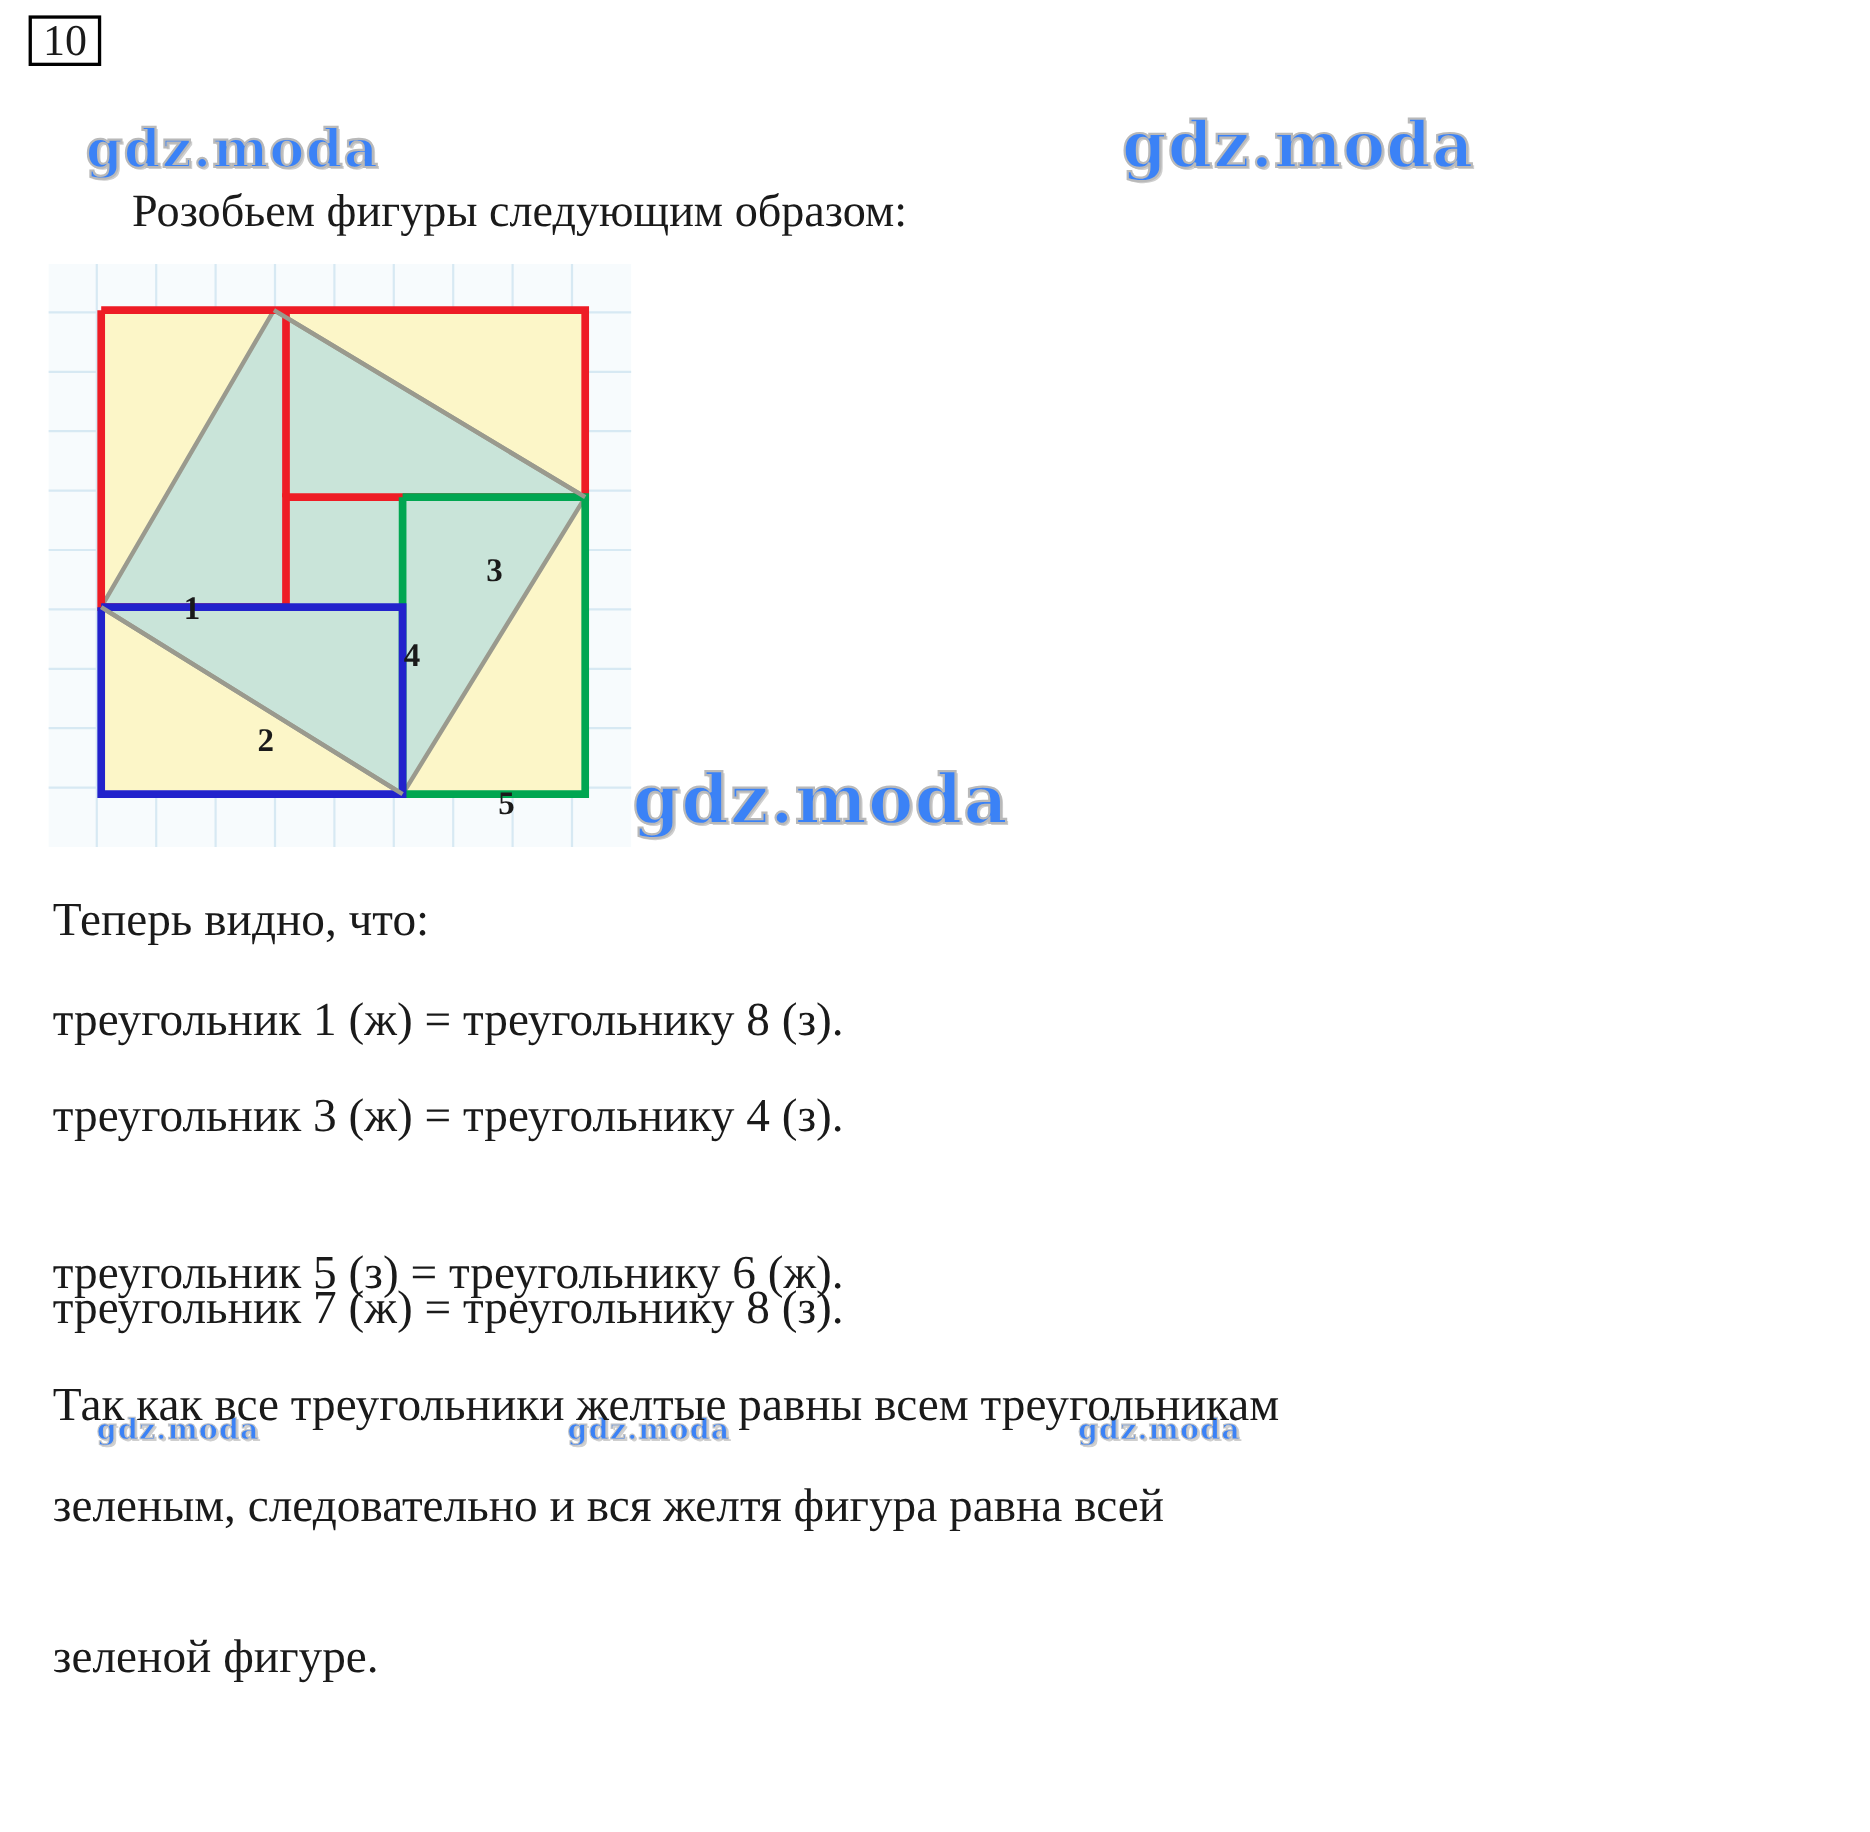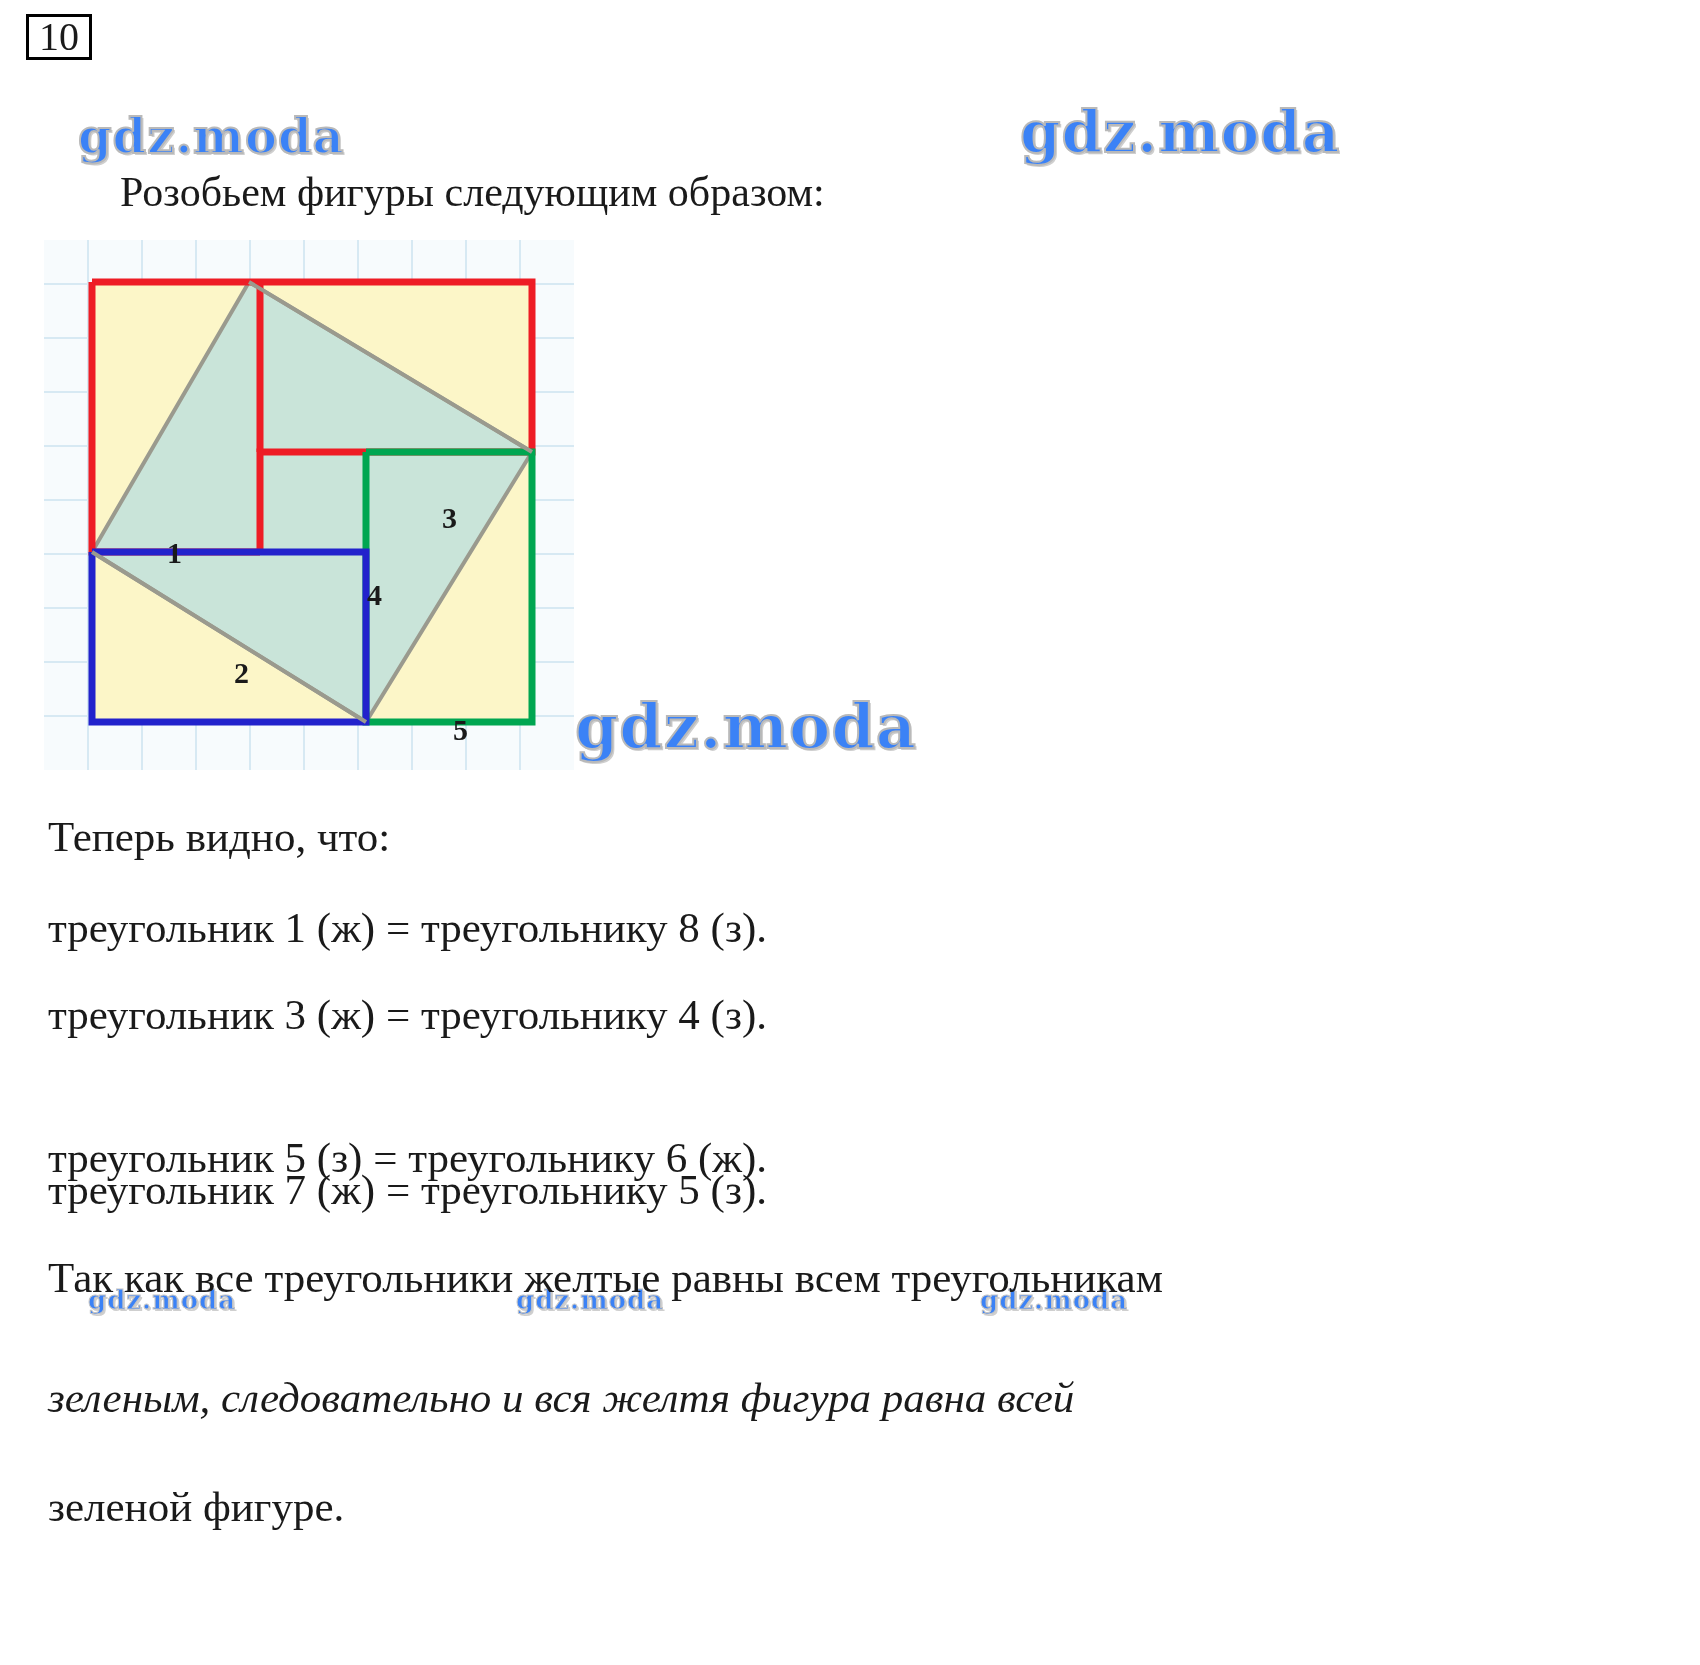--- a/index.html
+++ b/index.html
@@ -77,21 +77,21 @@
     white-space: nowrap;
     font-family: "Liberation Serif", serif;
     text-align: right;
   }
   .p-now   { left: 48px; top: 812px; }
   .p-l1    { left: 48px; top: 903px; }
   .p-l2    { left: 48px; top: 990px; }
   .p-l3    { left: 48px; top: 1120px; margin-top: 13px; }
   .p-l4    { left: 48px; top: 1165px; }
   .p-c1    { left: 48px; top: 1253px; }
-  .p-c2    { left: 48px; top: 1373px; font-style: italic; }
+  .p-c2    { left: 48px; top: 1345px; }
   .p-c3    { left: 48px; top: 1482px; }
 </style>
 </head>
 <body>
 
 <div class="problem-number">
   <span>10</span>
 </div>
 
 <div class="wm wm-1">gdz.moda</div>
@@ -165,16 +165,16 @@
     <text x="466" y="618" font-family="Liberation Serif, serif" font-size="30" font-weight="bold" fill="#1a1a1a">6</text>
     <text x="128" y="650" font-family="Liberation Serif, serif" font-size="30" font-weight="bold" fill="#1a1a1a">7</text>
     <text x="245" y="572" font-family="Liberation Serif, serif" font-size="30" font-weight="bold" fill="#1a1a1a">8</text>
   </svg>
 </div>
 
 <div class="para p-now">Теперь видно, что:</div>
 <div class="para p-l1">треугольник 1 (ж) = треугольнику 8 (з).</div>
 <div class="para p-l2">треугольник 3 (ж) = треугольнику 4 (з).</div>
 <div class="para p-l3">треугольник 5 (з) = треугольнику 6 (ж).</div>
-<div class="para p-l4">треугольник 7 (ж) = треугольнику 5 (з).</div>
+<div class="para p-l4">треугольник 7 (ж) = треугольнику 8 (з).</div>
 <div class="para p-c1">Так как все треугольники желтые равны всем треугольникам</div>
 <div class="para p-c2">зеленым, следовательно и вся желтя фигура равна всей</div>
 <div class="para p-c3">зеленой фигуре.</div>
 
 </body></html>

